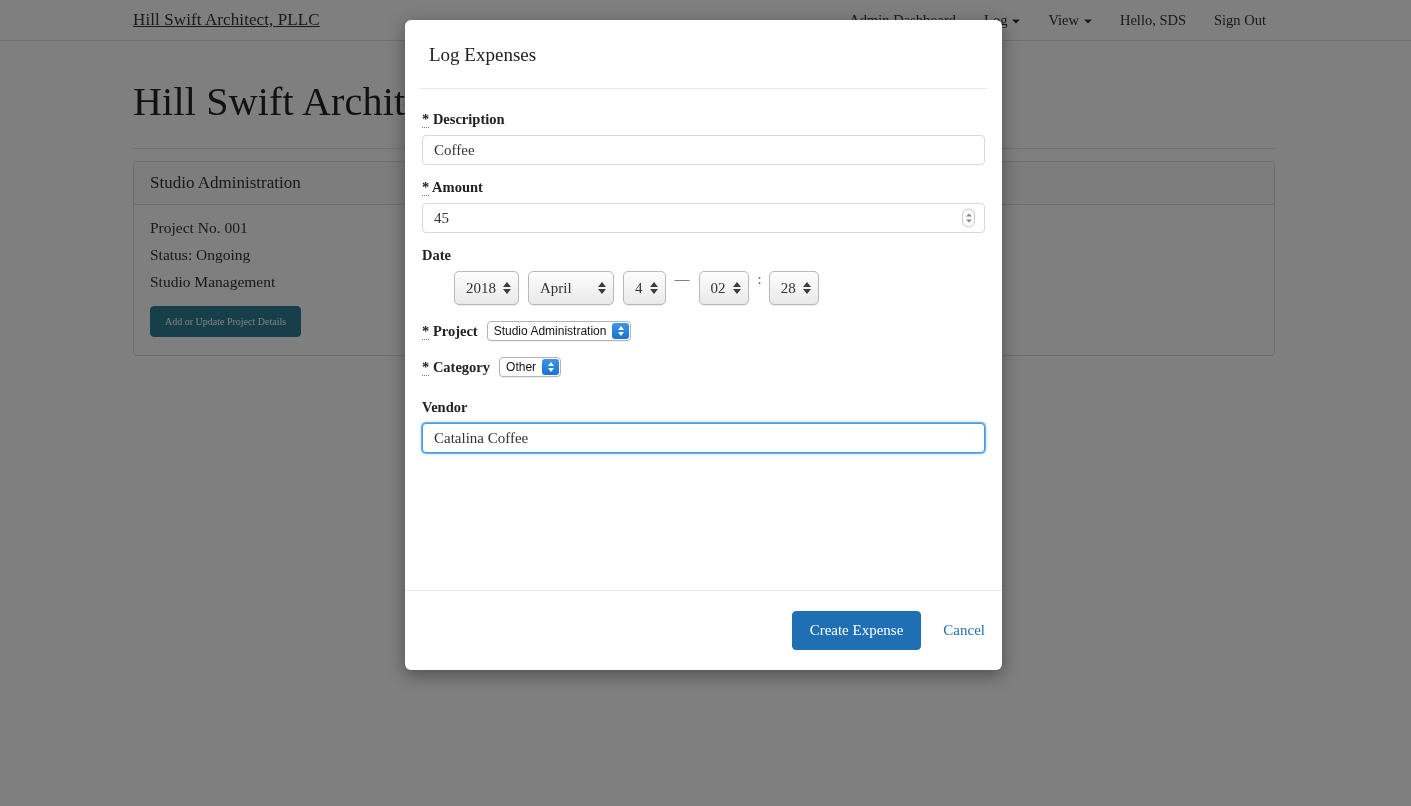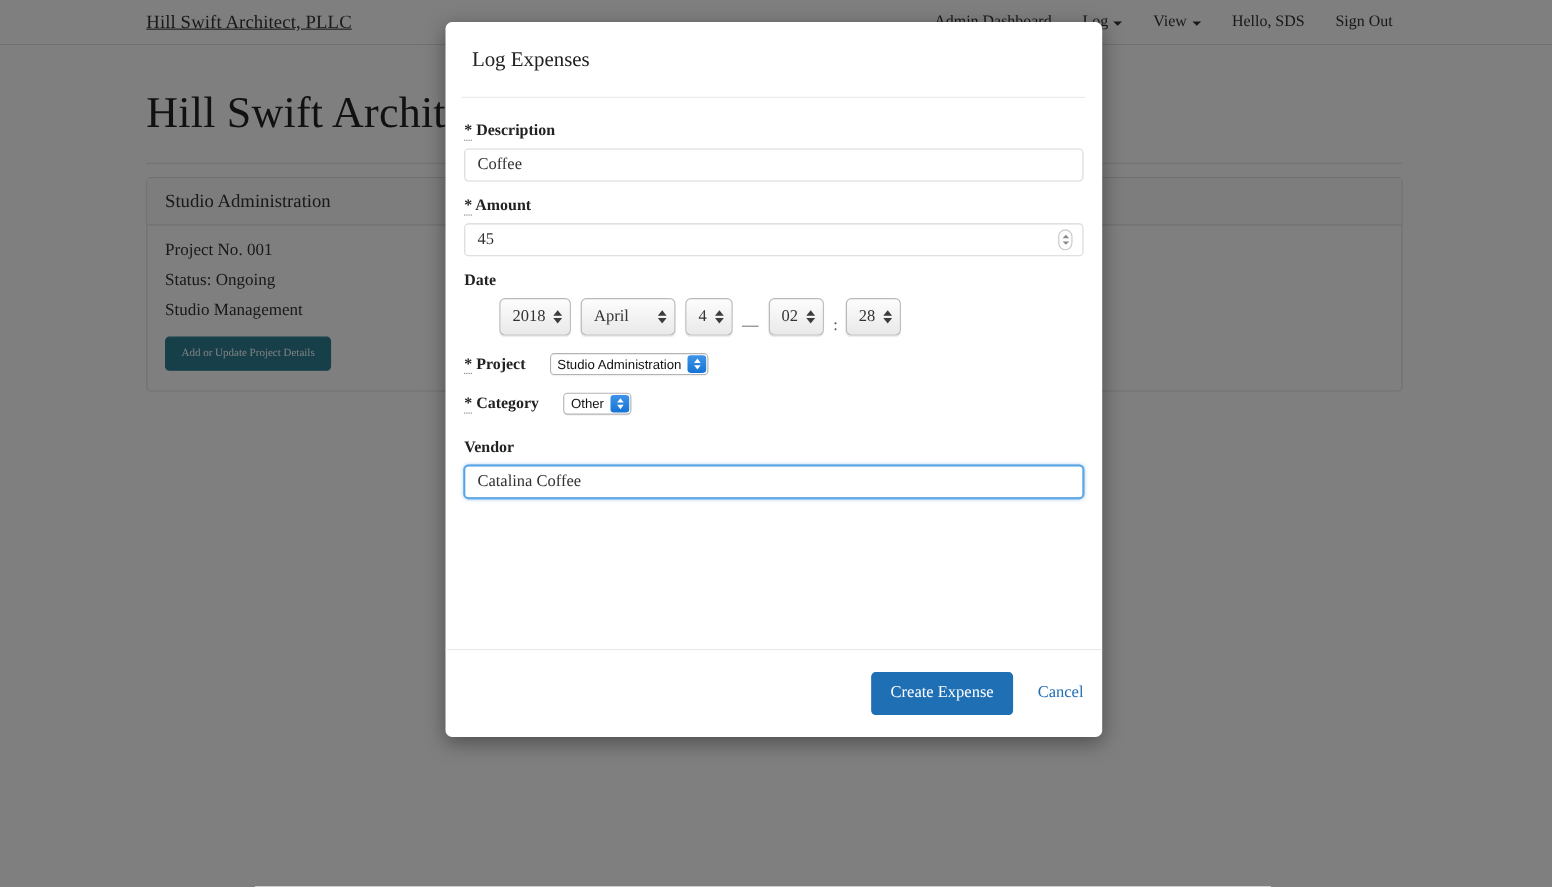--- a/index.html
+++ b/index.html
@@ -107,21 +107,21 @@
     position: absolute; right: 10px; top: 50%; transform: translateY(-50%);
     width: 13px; height: 19px; border: 1px solid #c8c8c8; border-radius: 7px;
     background: #fdfdfd;
     display: flex; flex-direction: column; align-items: center; justify-content: center; gap: 3px;
   }
   .spinner i { display: block; width: 0; height: 0; border-left: 3px solid transparent; border-right: 3px solid transparent; }
   .spinner i.up { border-bottom: 3px solid #888; }
   .spinner i.dn { border-top: 3px solid #888; }
 
   
-  .date-row { display: flex; align-items: flex-end; gap: 0; margin-top: 2px; padding-left: 32px; }
+  .date-row { display: flex; align-items: flex-start; gap: 0; margin-top: 2px; padding-left: 32px; }
   .dsel {
     position: relative; height: 34px;
     background: linear-gradient(#fdfdfd, #e9e9e9);
     border: 1px solid #b9b9b9; border-radius: 5px;
     display: inline-flex; align-items: center;
     padding: 0 22px 0 11px; margin-right: 9px;
     font-size: 15px; color: #333333;
     font-family: "Liberation Serif", "DejaVu Serif", serif;
     box-shadow: 0 1px 1px rgba(0,0,0,.08);
   }
@@ -133,21 +133,21 @@
   .dsel .arrows i.up { border-bottom: 5px solid #3c3c3c; }
   .dsel .arrows i.dn { border-top: 5px solid #3c3c3c; }
   .dsel.w-year { min-width: 60px; }
   .dsel.w-month { min-width: 86px; }
   .dsel.w-day { min-width: 38px; }
   .dsel.w-time { min-width: 38px; }
   .dsep { font-size: 15px; color: #555; margin: 0 9px 0 0; }
   .dsep.colon { margin: 0 7px 0 0; }
 
   
-  .inline-row { display: flex; align-items: center; gap: 22px; margin: 16px 0 0 0; }
+  .inline-row { display: flex; align-items: center; gap: 9px; margin: 16px 0 0 0; }
   .inline-label { font-size: 14.5px; font-weight: bold; color: #222222; white-space: nowrap; }
   .msel {
     position: relative; height: 20px;
     background: #ffffff; border: 1px solid #b3b3b3; border-radius: 4px;
     display: inline-flex; align-items: center;
     padding: 0 24px 0 6px;
     font-family: "Liberation Sans", "DejaVu Sans", sans-serif;
     font-size: 12px; color: #111111;
     box-shadow: 0 1px 0 rgba(0,0,0,.06);
   }

